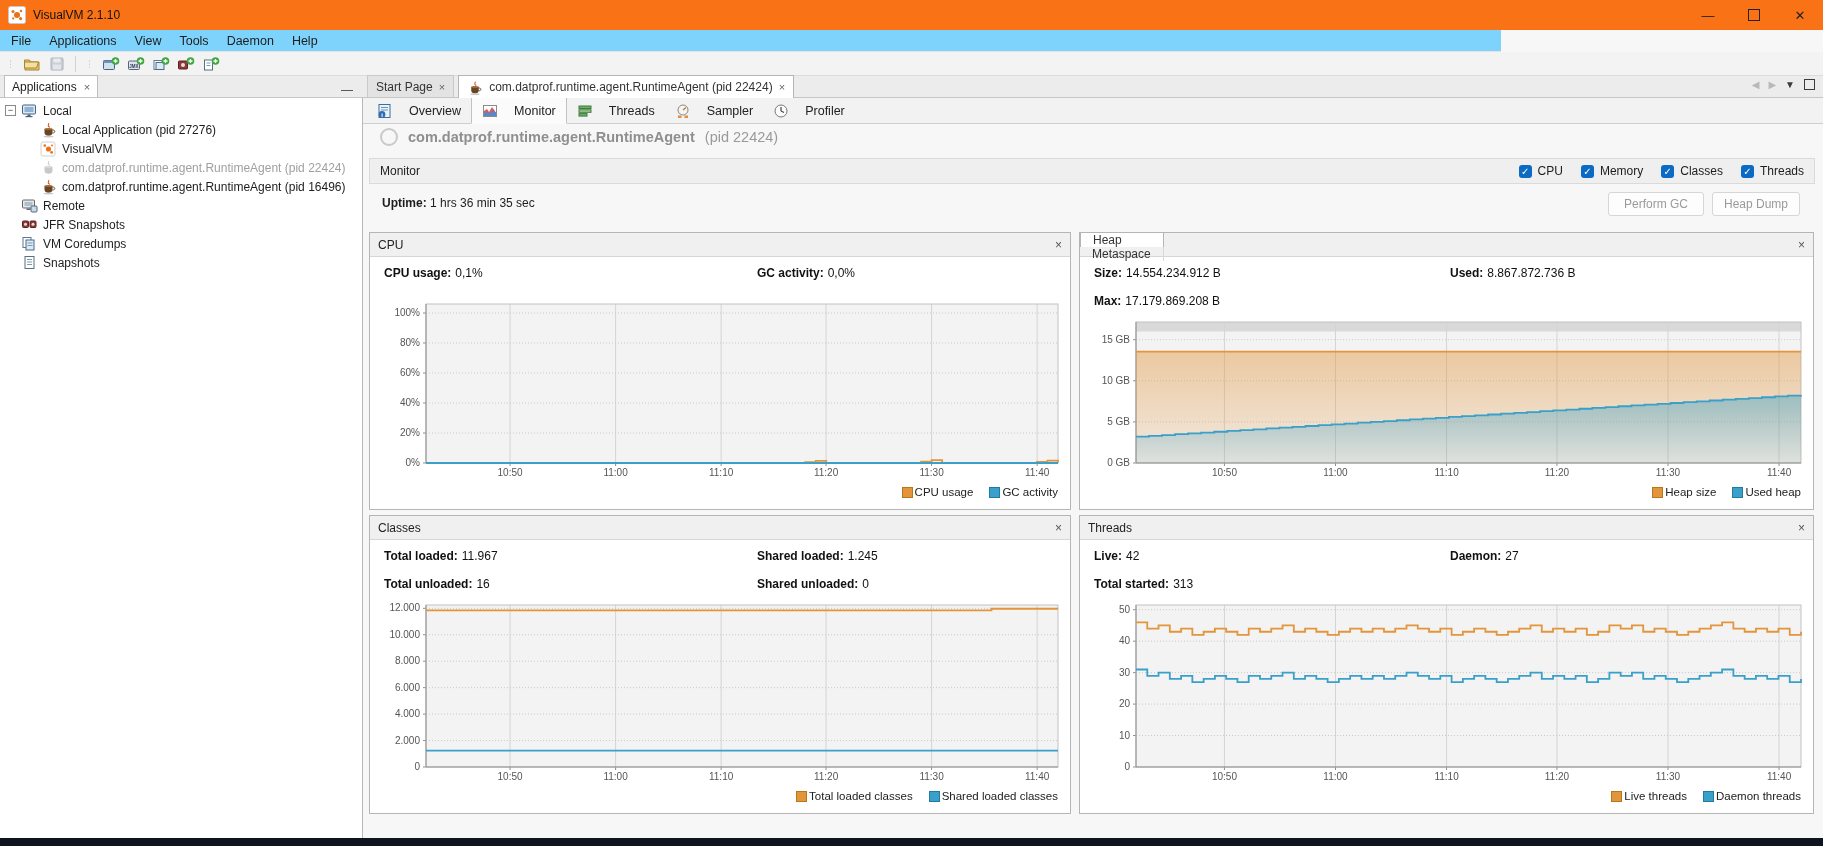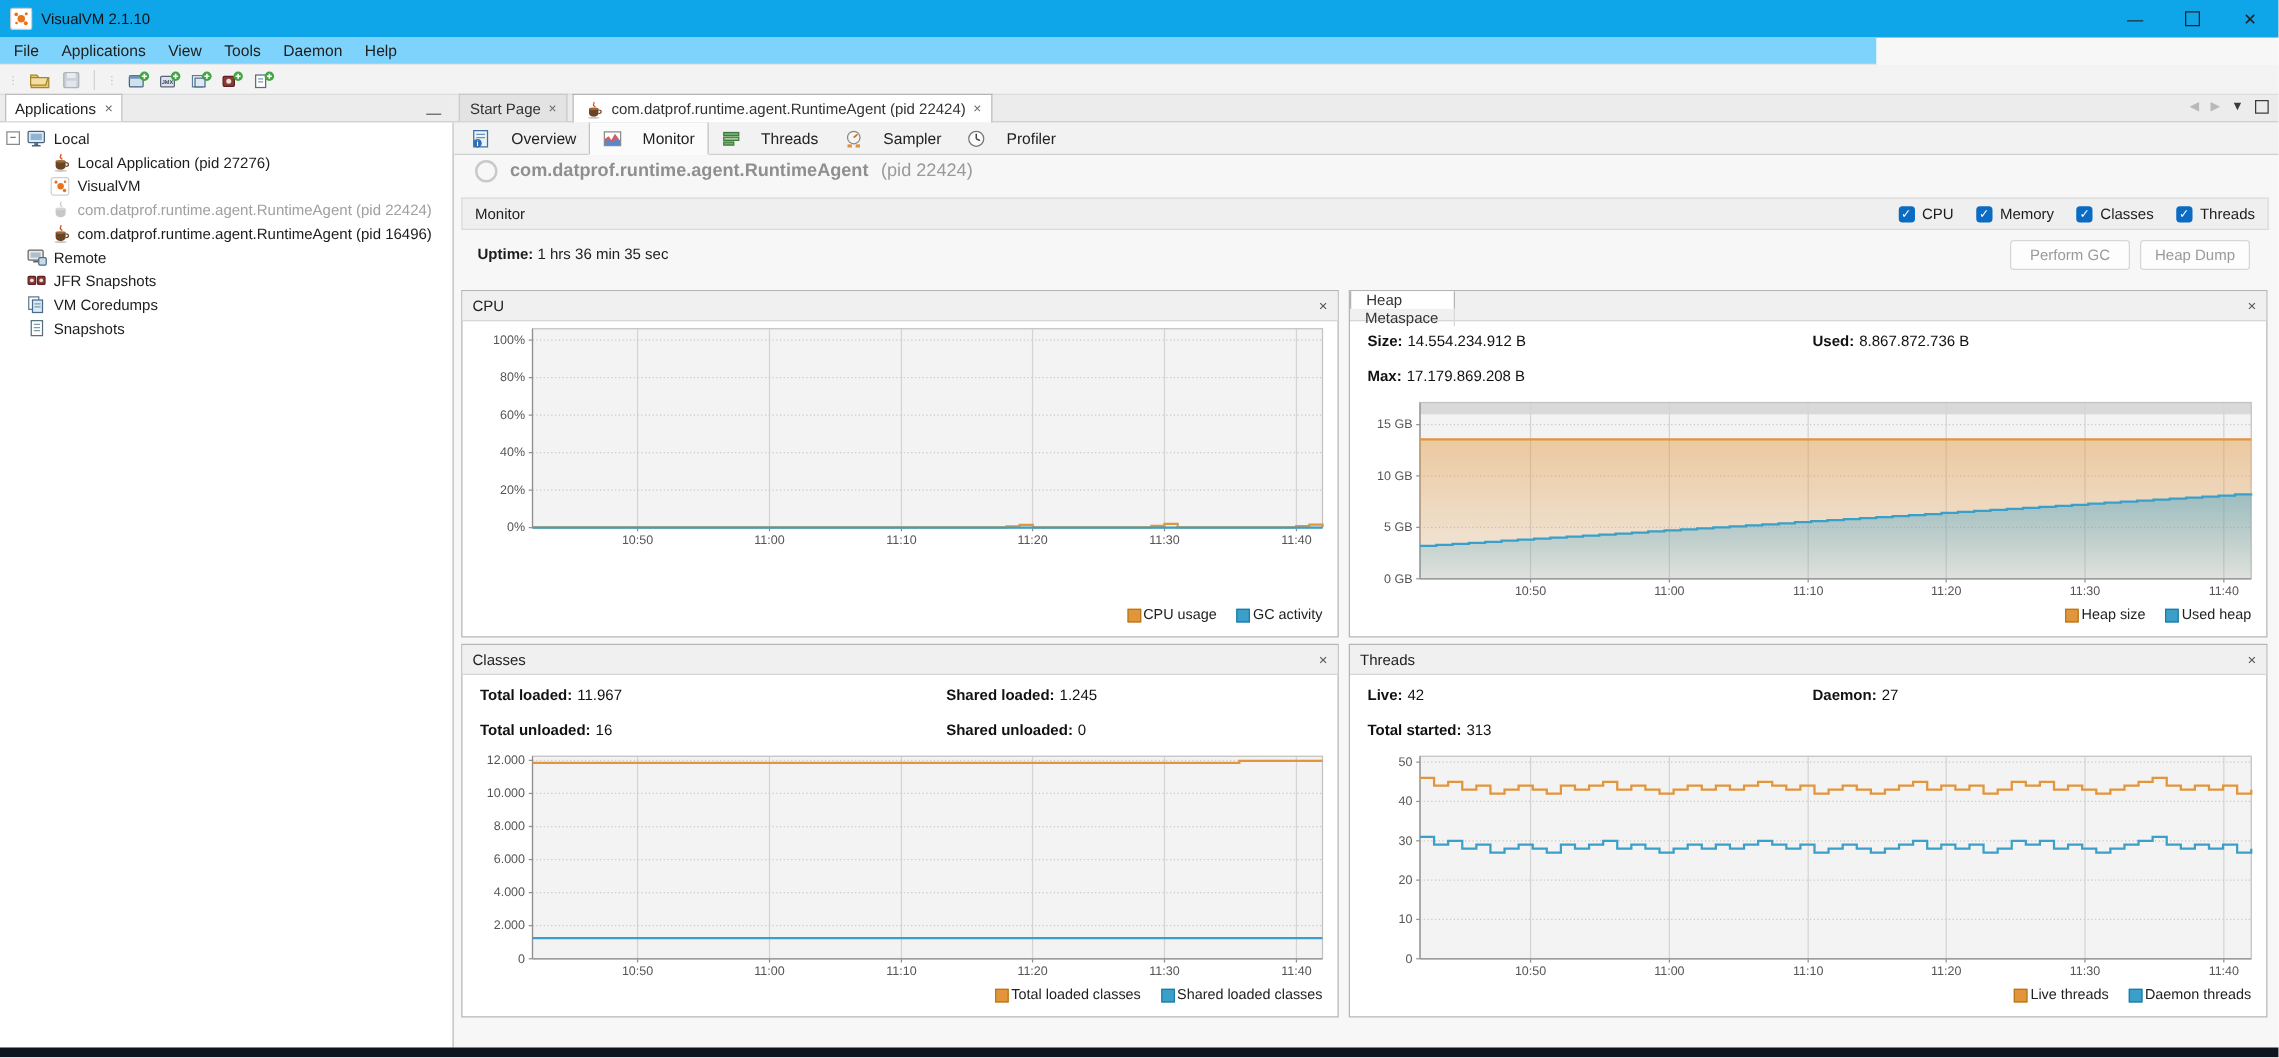--- a/index.html
+++ b/index.html
@@ -1,19 +1,19 @@
 <!DOCTYPE html>
 <html><head>
 <meta charset="utf-8">
 <style>
   html,body{margin:0;padding:0;}
   #app{position:relative;width:1823px;height:846px;overflow:hidden;background:#f7f7f7;
        font-family:"Liberation Sans",sans-serif;font-size:12px;color:#1d1d1d;}
   
-  #titlebar{position:absolute;left:0;top:0;width:1823px;height:30px;background:#0ea5e9;
+  #titlebar{position:absolute;left:0;top:0;width:1823px;height:30px;background:#f97316;
             display:flex;align-items:center;padding-left:8px;box-sizing:border-box;}
   #titlebar .appicon{width:18px;height:18px;margin-right:7px;display:inline-flex;}
   #titlebar .ttl{font-size:12px;color:#111;}
   #wincontrols{position:absolute;right:0;top:0;height:30px;display:flex;}
   .wbtn{width:46px;height:30px;display:flex;align-items:center;justify-content:center;font-size:13px;color:#222;}
   .wsq{width:10px;height:10px;border:1px solid #222;display:inline-block;}
   
   #menubar{position:absolute;left:0;top:30px;width:1501px;height:22px;background:#7dd3fc;
            border-bottom:1px solid #e4e4e4;display:flex;align-items:center;box-sizing:border-box;padding-left:2px;}
   .mitem{padding:2px 9px;font-size:12.5px;}
@@ -427,20 +427,24 @@
     <span>1 hrs 36 min 35 sec</span>
   </div>
   <div class="actbtn" id="gc-btn">Perform GC</div>
   <div class="actbtn" id="hd-btn">Heap Dump</div>
 
   <div class="panel" id="cpu-panel">
     <div class="phead">
       <span>CPU</span>
       <span class="px">×</span>
     </div>
+    <div class="pstats cols-a h-one" id="cpu-stats">
+        <div class="stat"><span class="sl">CPU usage:</span><span class="sv">0,1%</span></div>
+        <div class="stat"><span class="sl">GC activity:</span><span class="sv">0,0%</span></div>
+      </div>
     <div class="chartbox" id="cpu-chart">
         <svg width="700" height="182">
           <rect x="56" y="6" width="632" height="159" fill="#f3f3f3"></rect>
           <line x1="140.056" y1="6" x2="140.056" y2="165" stroke="#d4d4d4"></line>
           <line x1="140.056" y1="165" x2="140.056" y2="168" stroke="#8f8f8f"></line>
           <text x="140.056" y="178" text-anchor="middle" fill="#555" font-size="10">10:50</text>
           <line x1="245.6" y1="6" x2="245.6" y2="165" stroke="#d4d4d4"></line>
           <line x1="245.6" y1="165" x2="245.6" y2="168" stroke="#8f8f8f"></line>
           <text x="245.6" y="178" text-anchor="middle" fill="#555" font-size="10">11:00</text>
           <line x1="351.144" y1="6" x2="351.144" y2="165" stroke="#d4d4d4"></line>

